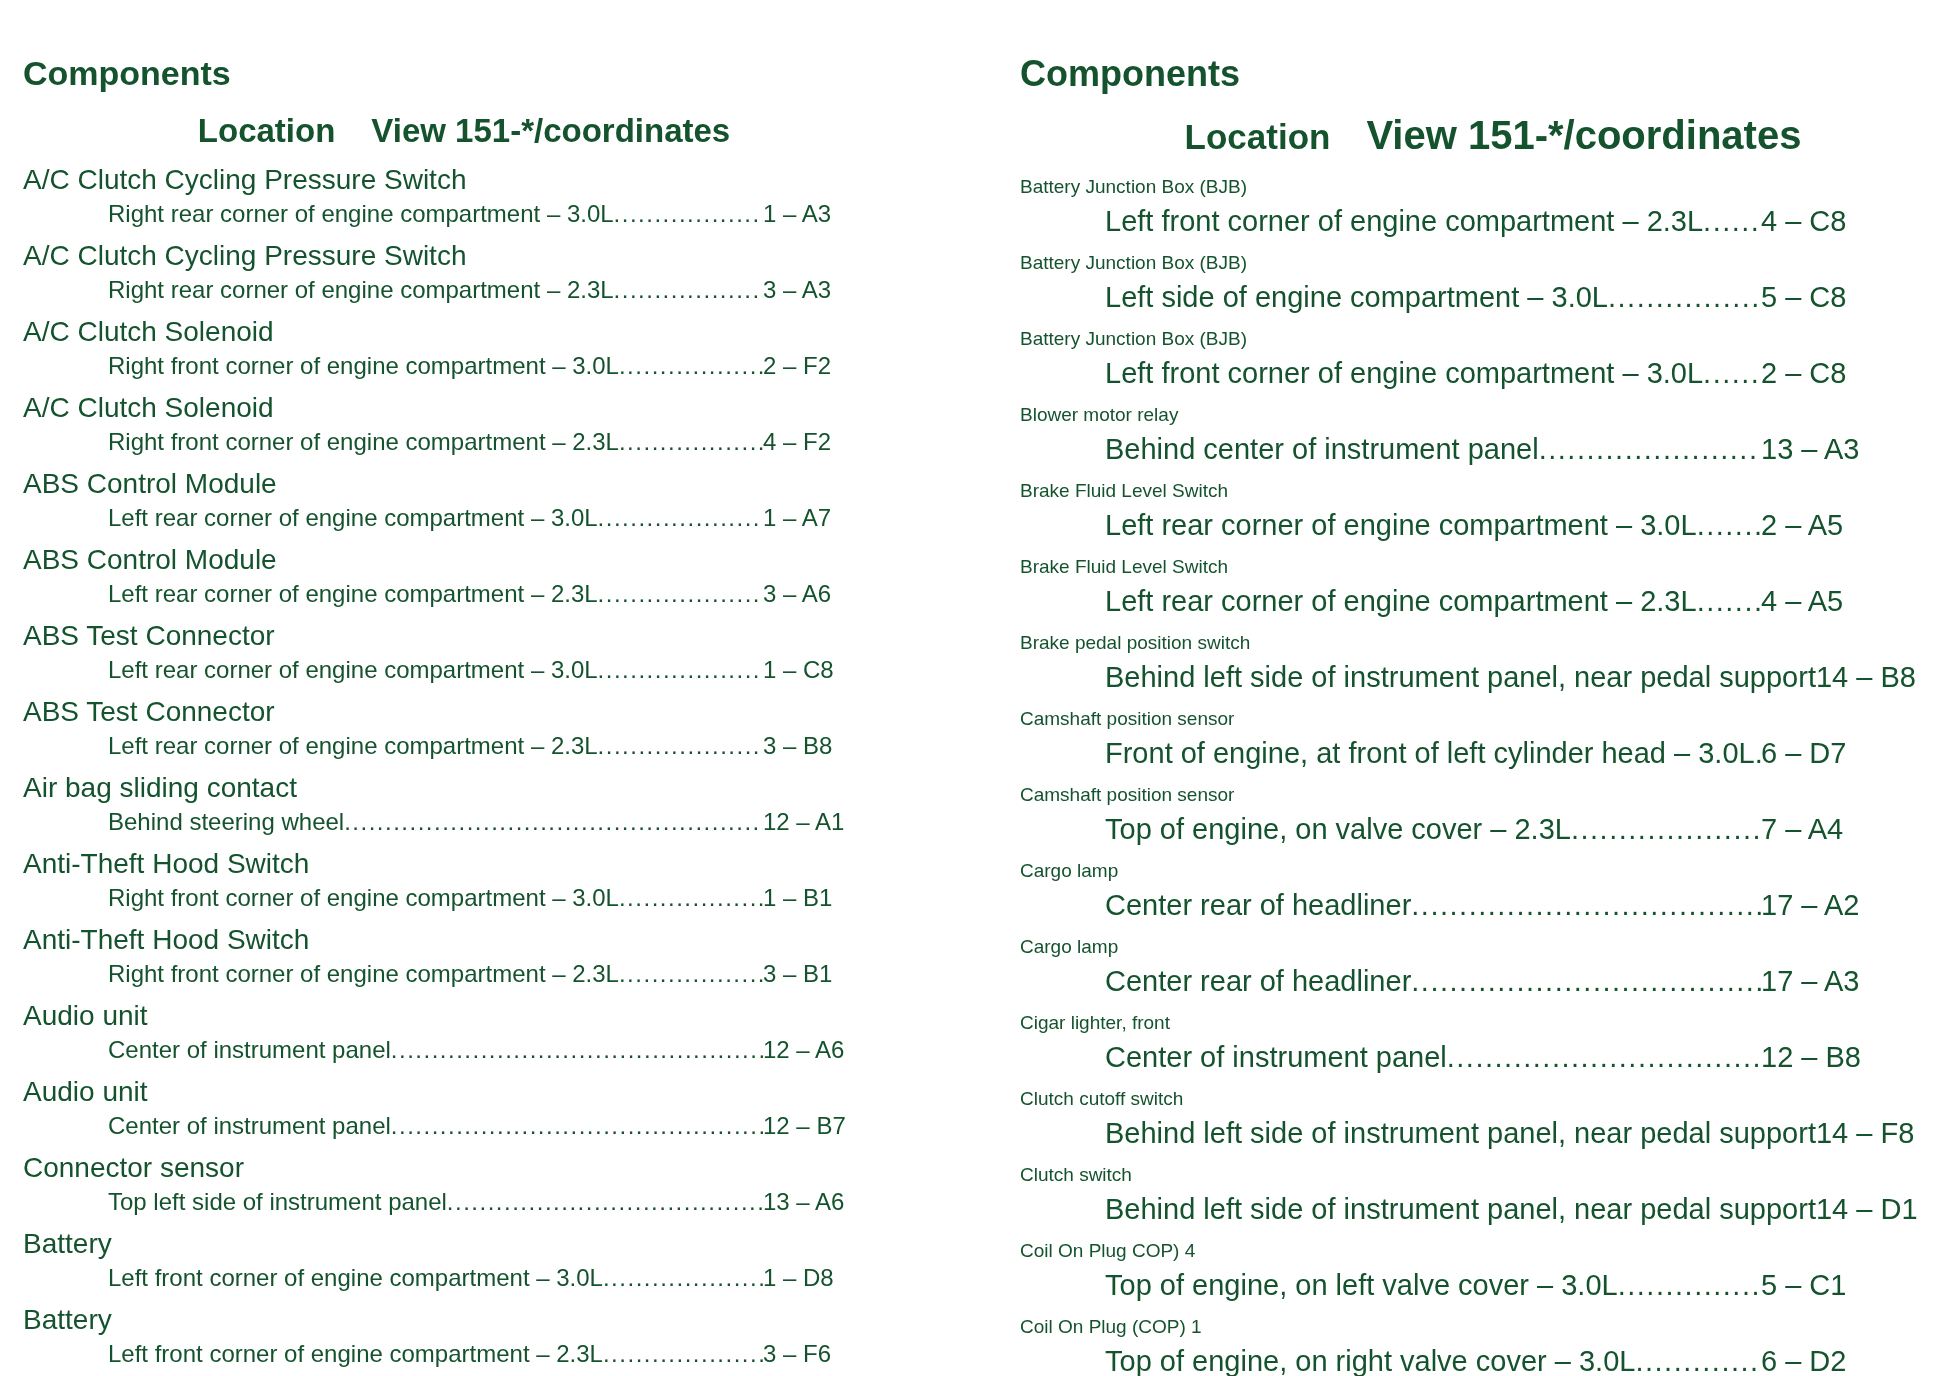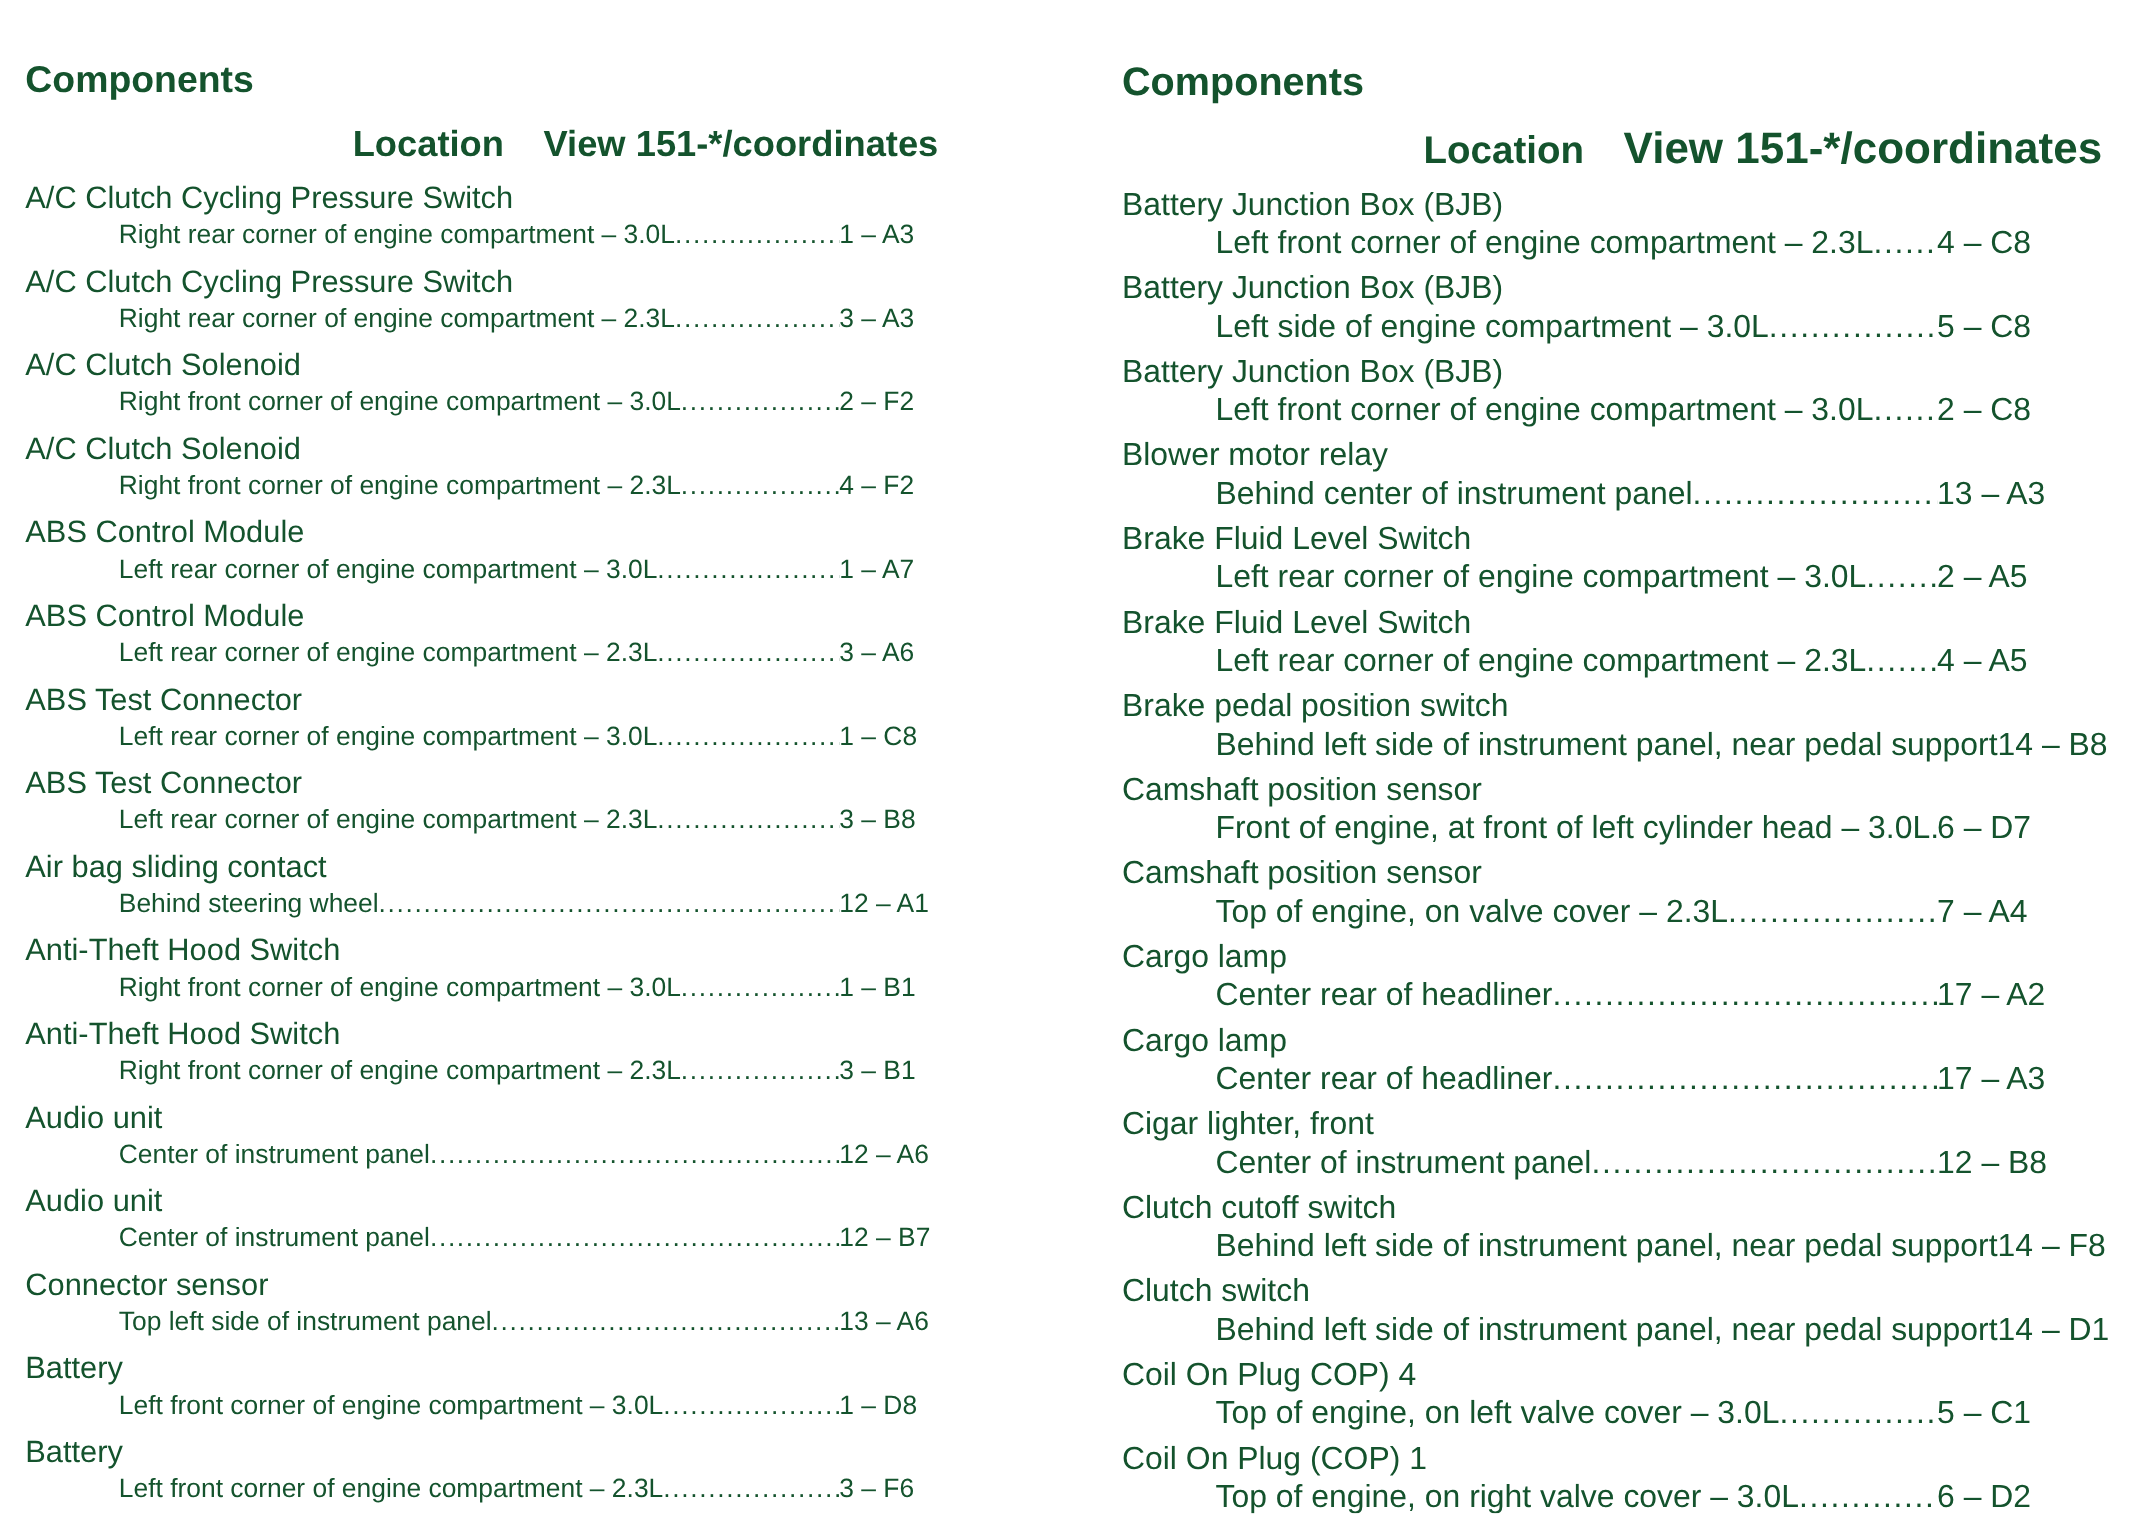--- a/index.html
+++ b/index.html
@@ -18,42 +18,42 @@
   .col-right { left:1020px; width:891px; }
 
   .col-title {
     font-weight:bold;
     margin:55px 0 0 0;
     font-size:34px; line-height:36px;
   }
   .col-right .col-title { font-size:36px; line-height:38px; }
 
   .hdr-row {
-    display:flex; justify-content:flex-end; align-items:baseline;
+    display:flex; justify-content:center; align-items:baseline;
     margin-top:20px;
     font-weight:bold;
     gap:36px;
   }
   .loc-hdr  { font-size:33px; line-height:40px; padding-left:52px; }
   .view-hdr { font-size:33px; line-height:40px; margin-right:60px; }
   .col-right .loc-hdr  { font-size:35px; line-height:44px; padding-left:55px; }
   .col-right .view-hdr { font-size:40px; line-height:44px; margin-right:0; }
 
   .entries { margin-top:12px; }
   .col-right .entries { margin-top:10px; }
 
   .entry { margin-top:8px; }
   .col-right .entry { margin-top:6px; }
   .entry:first-child { margin-top:0; }
 
   .entry-name {
     font-size:28px; line-height:34px;
     white-space:nowrap;
   }
-  .col-right .entry-name { font-size:29px; line-height:35px; }
+  .col-right .entry-name { font-size:19px; line-height:35px; }
 
   .loc-row {
     display:flex; align-items:baseline;
     padding-left:85px;
     font-size:24px; line-height:34px;
   }
   .col-right .loc-row { font-size:29px; line-height:35px; }
 
   .loc-text { white-space:nowrap; }
 

